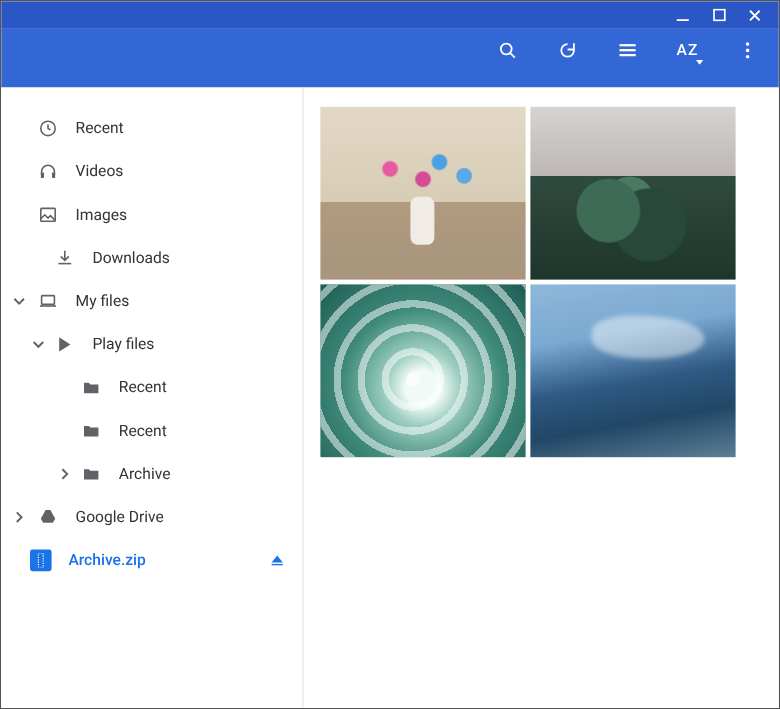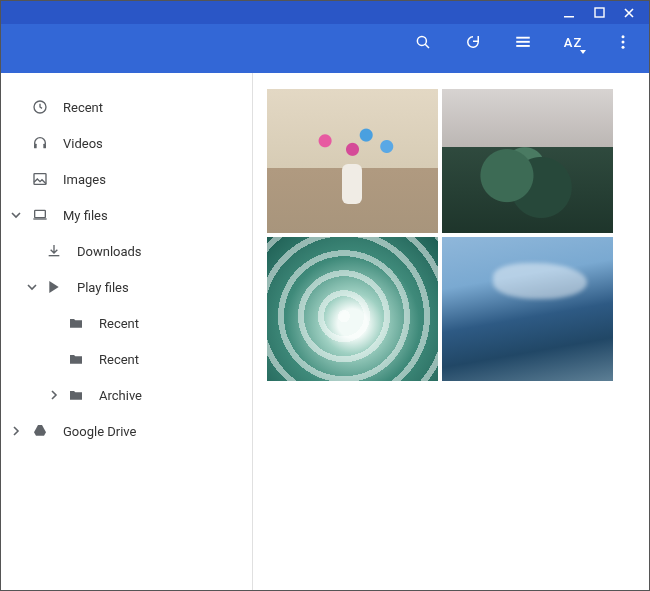--- a/index.html
+++ b/index.html
@@ -221,43 +221,43 @@
       <span class="nav-icon">
         <svg width="16" height="16" viewBox="0 0 24 24">
             <rect x="3" y="4" width="18" height="16" rx="1" fill="none" stroke="#5f6368" stroke-width="2"></rect>
             <path d="M3 17 l5 -5 l4 4 l3 -3 l6 6" fill="none" stroke="#5f6368" stroke-width="2"></path>
           </svg>
       </span>
       <span>Images</span>
     </div>
 
 
+    <div class="nav-item depth1">
+      <span class="nav-icon">
+        <svg width="16" height="16" viewBox="0 0 24 24">
+            <path d="M12 3 v11 M7 10 l5 5 l5 -5" fill="none" stroke="#5f6368" stroke-width="2"></path>
+            <rect x="4" y="18" width="16" height="2" fill="#5f6368"></rect>
+          </svg>
+      </span>
+      <span>Downloads</span>
+    </div>
+
     <div class="nav-item">
       <span class="chev">
         <svg width="10" height="10" viewBox="0 0 10 10">
             <path d="M1 3 L5 7 L9 3" fill="none" stroke="#5f6368" stroke-width="1.6"></path>
           </svg>
       </span>
       <span class="nav-icon">
         <svg width="16" height="16" viewBox="0 0 24 24">
             <rect x="4" y="5" width="16" height="11" rx="1" fill="none" stroke="#5f6368" stroke-width="2"></rect>
             <rect x="2" y="17" width="20" height="2" fill="#5f6368"></rect>
           </svg>
       </span>
       <span>My files</span>
-    </div>
-
-    <div class="nav-item depth1">
-      <span class="nav-icon">
-        <svg width="16" height="16" viewBox="0 0 24 24">
-            <path d="M12 3 v11 M7 10 l5 5 l5 -5" fill="none" stroke="#5f6368" stroke-width="2"></path>
-            <rect x="4" y="18" width="16" height="2" fill="#5f6368"></rect>
-          </svg>
-      </span>
-      <span>Downloads</span>
     </div>
 
     <div class="nav-item depth1">
       <span class="chev">
         <svg width="10" height="10" viewBox="0 0 10 10">
             <path d="M1 3 L5 7 L9 3" fill="none" stroke="#5f6368" stroke-width="1.6"></path>
           </svg>
       </span>
       <span class="nav-icon">
         <svg width="16" height="16" viewBox="0 0 24 24">
@@ -306,20 +306,34 @@
           </svg>
       </span>
       <span class="nav-icon">
         <svg width="16" height="16" viewBox="0 0 24 24">
             <path d="M9 3 h6 l6 11 -3 5 H6 l-3 -5 Z" fill="#5f6368"></path>
           </svg>
       </span>
       <span>Google Drive</span>
     </div>
 
+    <div class="archive-row">
+      <span class="archive-icon">
+        <svg width="10" height="12" viewBox="0 0 10 12">
+            <rect x="3" y="0" width="4" height="12" fill="none" stroke="#fff" stroke-width="1" stroke-dasharray="1 1"></rect>
+          </svg>
+      </span>
+      <span>Archive.zip</span>
+      <span class="eject">
+        <svg width="14" height="14" viewBox="0 0 24 24">
+            <path d="M12 5 L20 15 H4 Z" fill="#1a73e8"></path>
+            <rect x="4" y="17" width="16" height="2" fill="#1a73e8"></rect>
+          </svg>
+      </span>
+    </div>
 
   </div>
 
   <div class="content">
     <div class="thumb-grid">
       <div class="thumb a"></div>
       <div class="thumb b"></div>
       <div class="thumb c"></div>
       <div class="thumb d"></div>
     </div>

